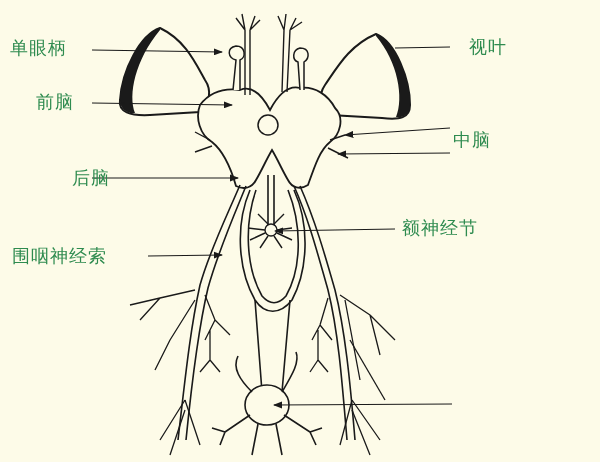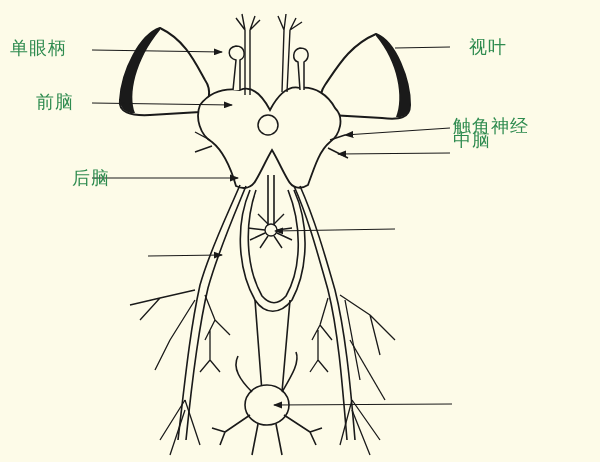--- a/index.html
+++ b/index.html
@@ -115,16 +115,17 @@
       <line x1="450" y1="128" x2="345" y2="135" marker-end="url(#arr)"></line>
       <line x1="450" y1="153" x2="338" y2="154" marker-end="url(#arr)"></line>
       <line x1="395" y1="229" x2="275" y2="231" marker-end="url(#arr)"></line>
       <line x1="452" y1="404" x2="274" y2="405" marker-end="url(#arr)"></line>
     </g>
   </svg>
 
   <div class="label" style="left:10px; top:38px;">单眼柄</div>
   <div class="label" style="left:36px; top:92px;">前脑</div>
   <div class="label" style="left:36px; top:168px;margin-left:36px;">后脑</div>
+  <div class="label" style="left:12px; top:246px;">围咽神经索</div>
   <div class="label" style="left:453px; top:37px;margin-left:16px;">视叶</div>
-  <div class="label" style="left:453px; top:116px;">触角神经</div>
   <div class="label" style="left:453px; top:130px;">中脑</div>
+  <div class="label" style="left:402px; top:218px;">额神经节</div>
 </div>
 
 </body></html>

